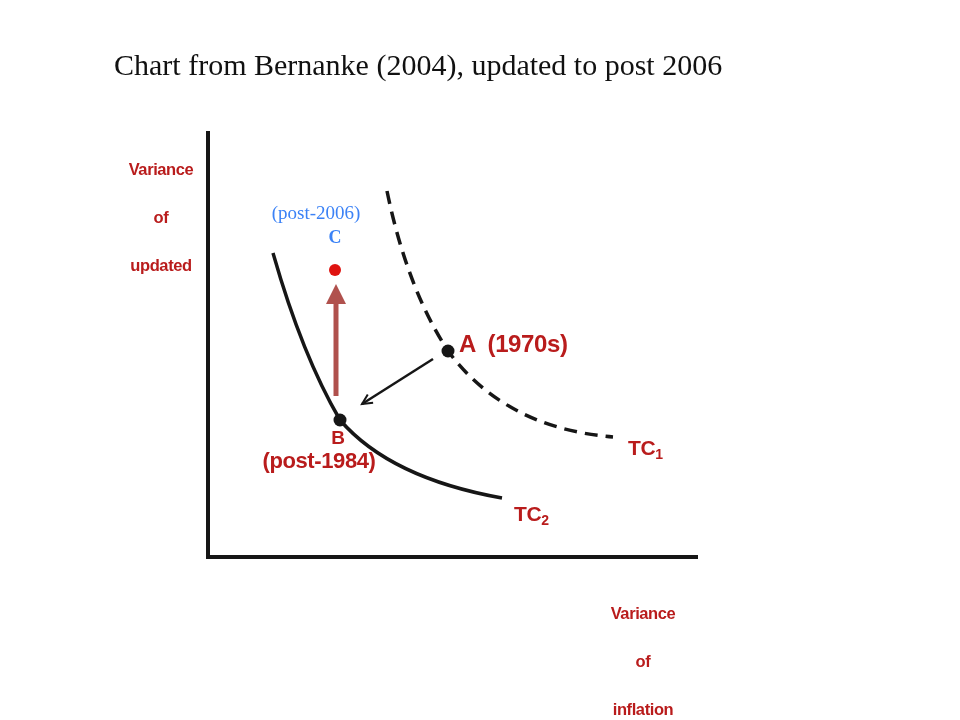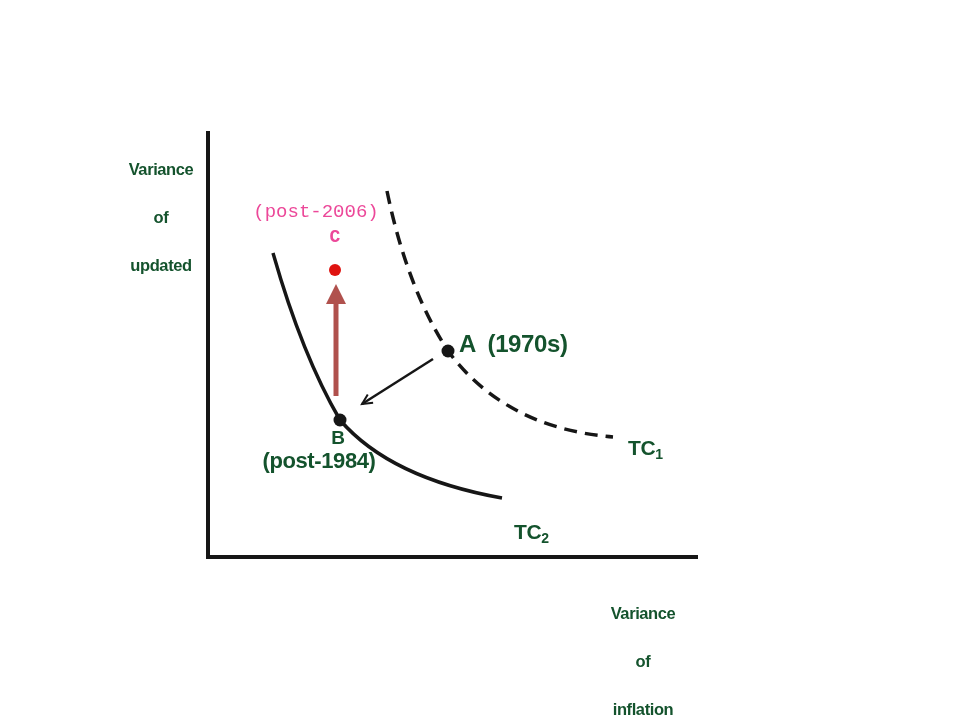--- a/index.html
+++ b/index.html
@@ -11,40 +11,41 @@
   }
   .slide-title {
     position: absolute; left: 114px; top: 48px;
     font-family: "Liberation Serif", serif;
     font-size: 30px; color: #111; white-space: pre;
   }
   .plot-svg { position: absolute; left: 0; top: 0; width: 960px; height: 720px; }
   .scan-label {
     position: absolute;
     font-family: "Liberation Sans", sans-serif;
-    font-weight: 700; color: #14532d;
+    font-weight: 700; color: #b91c1c;
     letter-spacing: -0.4px; line-height: 1;
     white-space: pre;
   }
   .axis-label { font-size: 16.5px; line-height: 16px; text-align: center; }
   .axis-label span { display: block; }
   .centered { transform: translateX(-50%); }
   .red-note {
-    position: absolute; color: #ec4899;
-    font-family: Liberation Mono, monospace;
+    position: absolute; color: #3b82f6;
+    font-family: Liberation Serif, serif;
     line-height: 1; white-space: pre;
   }
   .tc-label { font-size: 21px; margin-top: 12px; }
   .tc-label .sub { font-size: 14px; vertical-align: -4px; letter-spacing: 0; }
 </style>
 </head>
 <body>
 
 <div class="slide">
 
+  <div class="slide-title">Chart from Bernanke (2004), updated to post 2006</div>
 
   <svg class="plot-svg" viewBox="0 0 960 720" xmlns="http://www.w3.org/2000/svg">
     <defs>
       <marker id="headBlack" viewBox="0 0 12 12" refX="10" refY="6" markerWidth="6" markerHeight="6" orient="auto">
         <path d="M2,2 L10,6 L2,10" fill="none" stroke="#161616" stroke-width="1.6"></path>
       </marker>
       <marker id="headRed" viewBox="0 0 10 10" refX="6" refY="5" markerWidth="4" markerHeight="4" orient="auto">
         <path d="M0,0 L10,5 L0,10 Z" fill="#b0514d"></path>
       </marker>
     </defs>
@@ -81,15 +82,15 @@
   <div class="red-note centered" style="left:335px; top:228px; font-size:18px; font-weight:700;">C</div>
 
   <div class="scan-label" style="left:459px; top:332px; font-size:24px;">A  (1970s)</div>
 
   <div class="scan-label centered" style="left:338px; top:428px; font-size:19px;">B</div>
 
   <div class="scan-label centered" style="left:319px; top:450px; font-size:22px;">(post-1984)</div>
 
   <div class="scan-label tc-label" style="left:628px; top:425px;"><span>TC</span><span class="sub">1</span></div>
 
-  <div class="scan-label tc-label" style="left:514px; top:509px;"><span>TC</span><span class="sub">2</span></div>
+  <div class="scan-label tc-label" style="left:514px; top:491px;"><span>TC</span><span class="sub">2</span></div>
 
 </div>
 
 </body></html>

